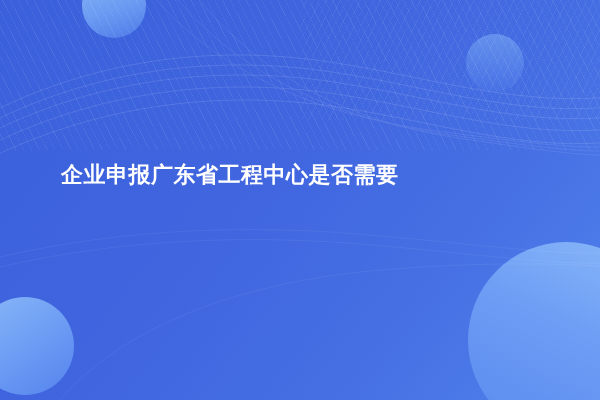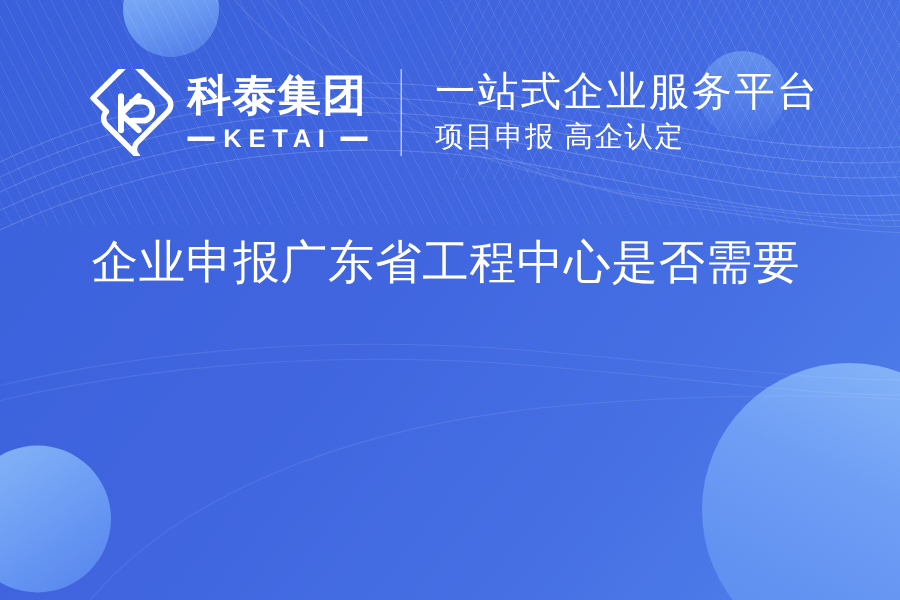--- a/index.html
+++ b/index.html
@@ -172,22 +172,22 @@
 
   
   .title-block {
     position: absolute;
     left: 61px;
     top: 152px;
     width: 500px;
   }
   .title-line {
     color: #ffffff;
-    font-size: 31px;
-    font-weight: 400;
+    font-size: 22px;
+    font-weight: 700;
     letter-spacing: 0.5px;
     line-height: 45px;
     white-space: nowrap;
   }
 </style>
 </head>
 <body>
 
 <div id="banner">
 
@@ -214,46 +214,18 @@
         <path d="M-20,262 C80,236 200,224 330,232 C450,240 560,258 620,252"></path>
         <path d="M-20,272 C80,246 202,234 332,242 C452,250 562,268 620,262"></path>
         <path d="M60,400 C120,330 230,286 360,272 C460,262 560,262 620,268"></path>
       </g>
     </svg>
 
     <div class="hatch"></div>
     <div class="hatch2"></div>
   </div>
 
-  <div class="header">
-
-    <div class="brand">
-      <svg class="logo-mark" viewBox="0 0 64 64">
-        <path d="M20 5 H52 A7 7 0 0 1 59 12 V44 A7 7 0 0 1 52 51
-                 L20 51 A7 7 0 0 0 13 58 V26 A7 7 0 0 1 20 19 Z" transform="rotate(-45 32 32)" fill="none" stroke="#ffffff" stroke-width="4" stroke-linejoin="round" stroke-linecap="round"></path>
-        <path d="M25 20 L25 45" stroke="#ffffff" stroke-width="4.4" stroke-linecap="round" fill="none"></path>
-        <path d="M38 20 L25 33 L38 45" stroke="#ffffff" stroke-width="4.4" stroke-linejoin="round" stroke-linecap="round" fill="none"></path>
-        <path d="M33 24 L41 24 A7 7 0 0 1 41 38 L33 38" stroke="#ffffff" stroke-width="4.2" fill="none" stroke-linejoin="round" stroke-linecap="round"></path>
-      </svg>
-
-      <div class="brand-text">
-        <div class="brand-cn">科泰集团</div>
-        <div class="brand-en-row">
-          <span class="brand-dash"></span>
-          <span class="brand-en">KETAI</span>
-          <span class="brand-dash"></span>
-        </div>
-      </div>
-    </div>
-
-    <div class="divider"></div>
-
-    <div class="tagline">
-      <div class="tagline-main">一站式企业服务平台</div>
-      <div class="tagline-sub">项目申报 高企认定</div>
-    </div>
-  </div>
 
   <div class="title-block">
     <div class="title-line">企业申报广东省工程中心是否需要</div>
   </div>
 
 </div>
 
 </body></html>

